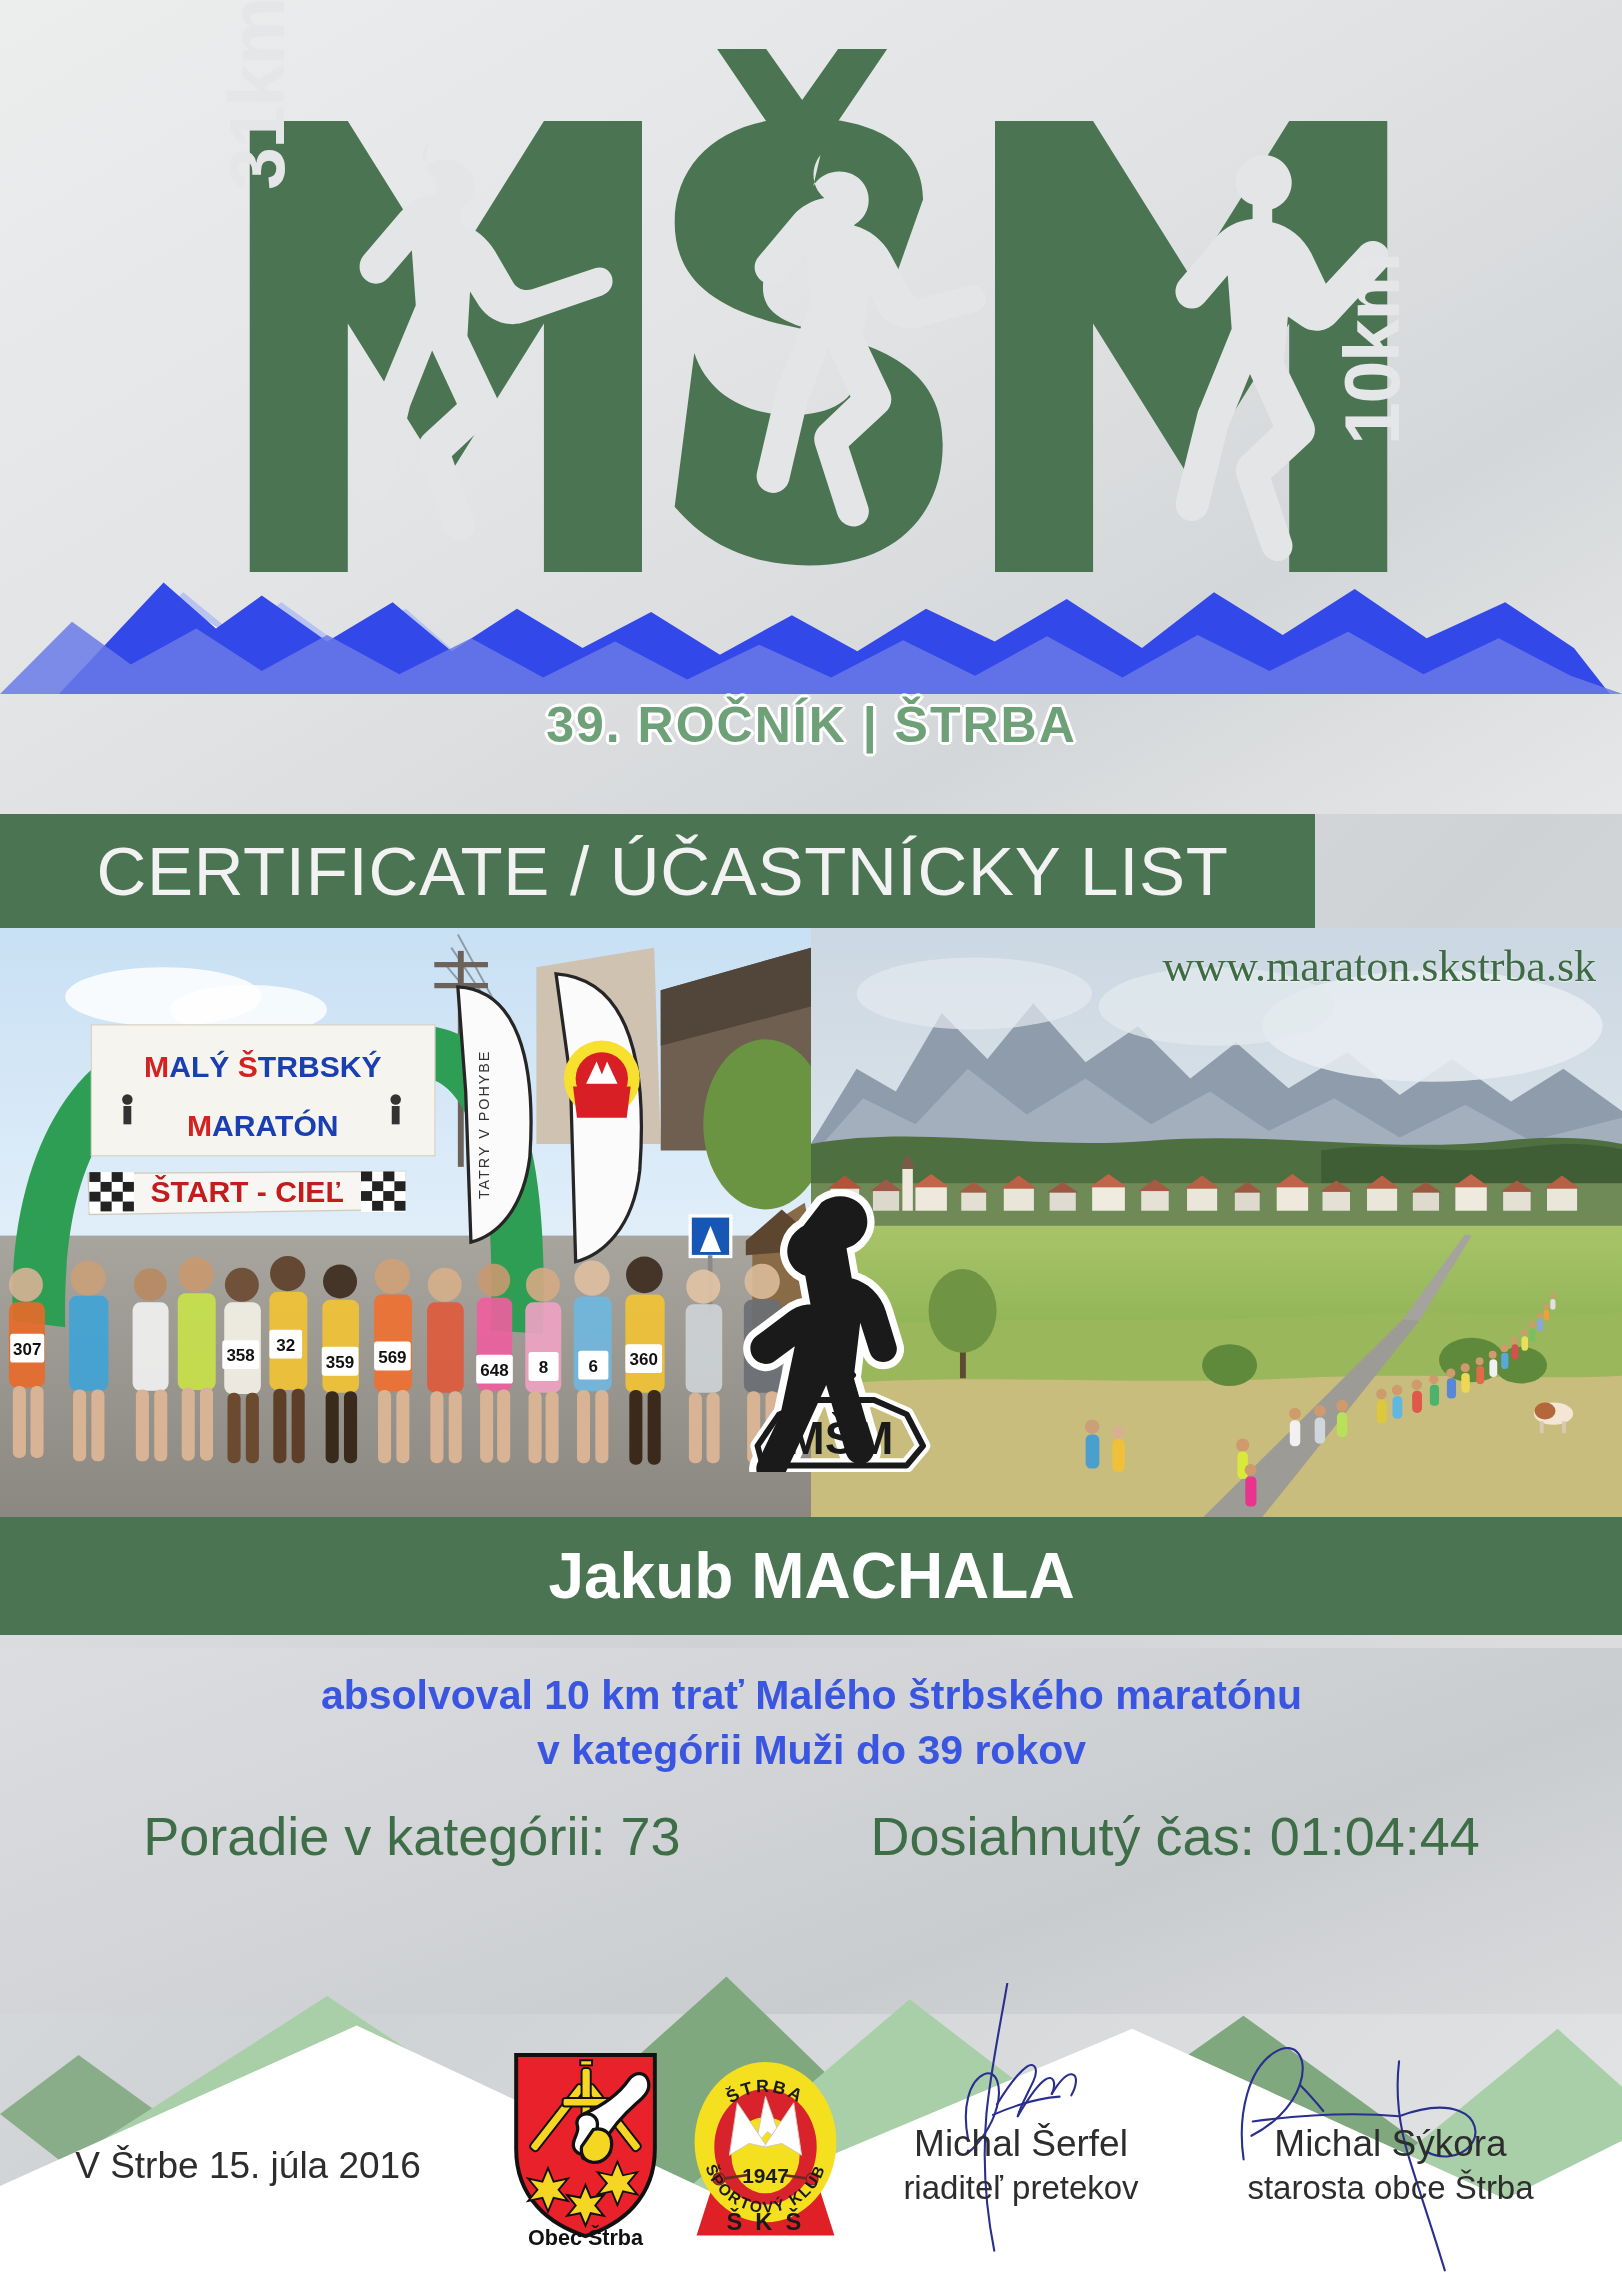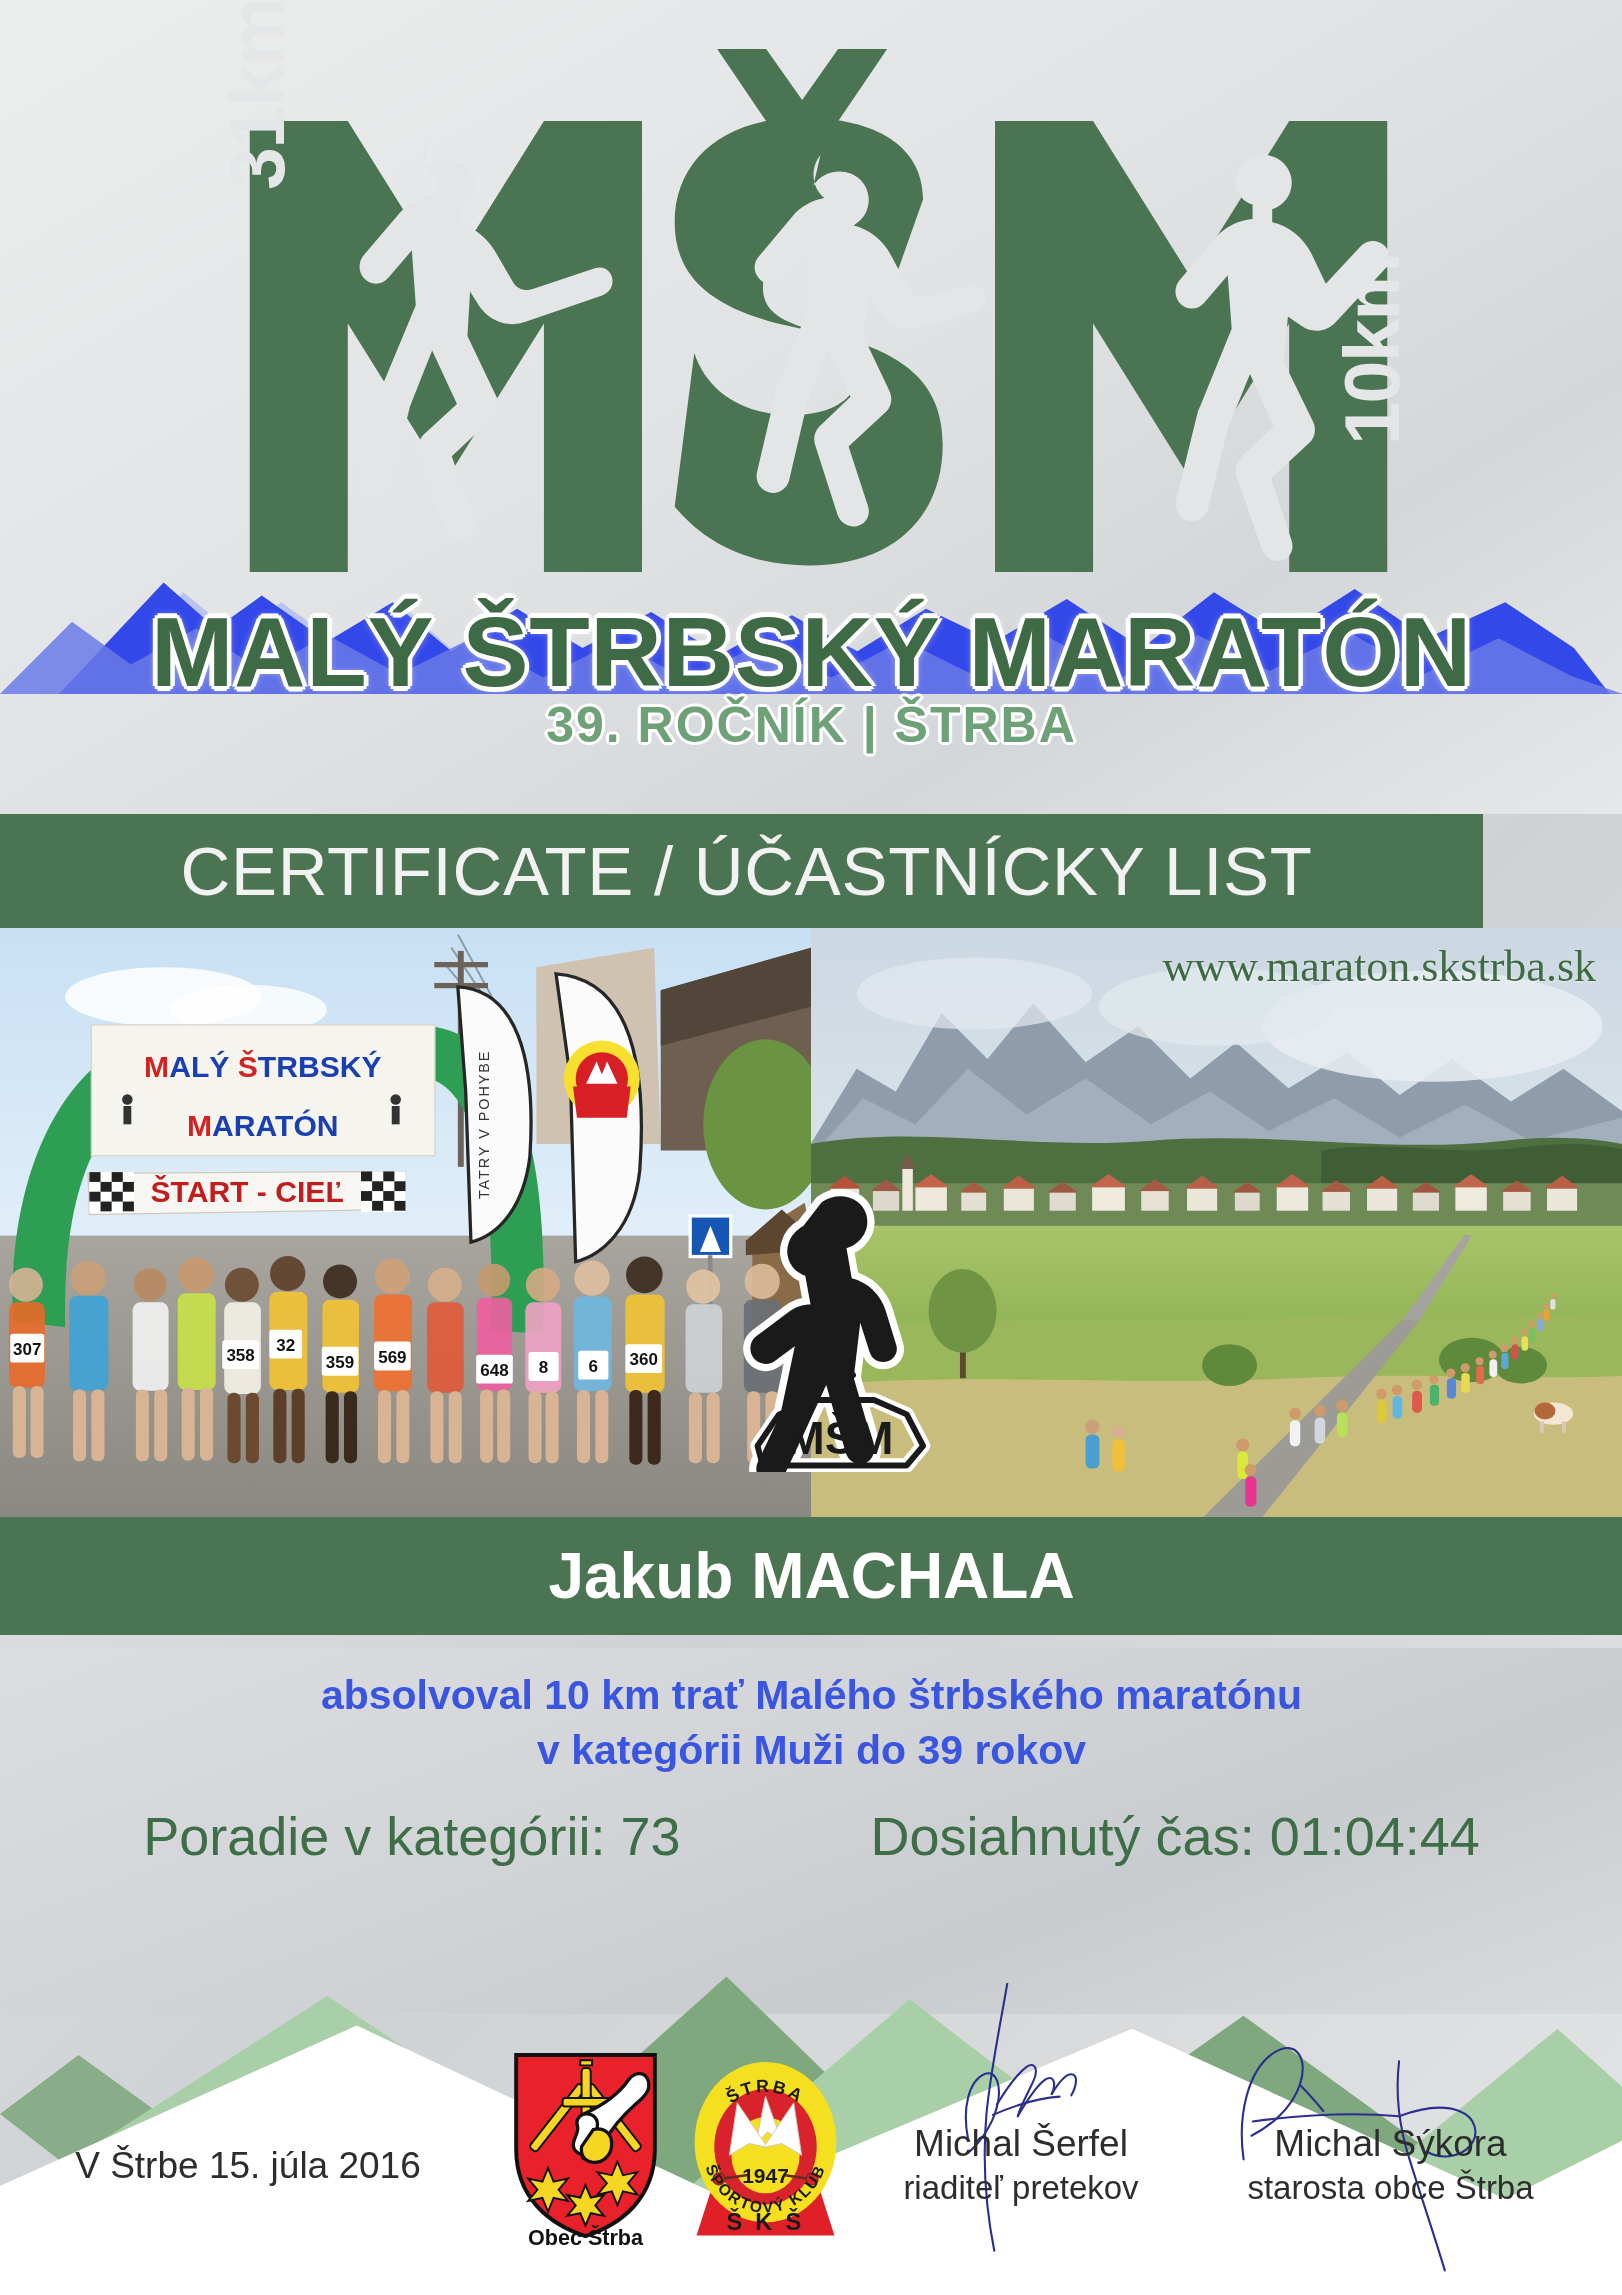--- a/index.html
+++ b/index.html
@@ -62,21 +62,21 @@
     text-align:center;
     font-size:50px; font-weight:900; color:#6fa178;
     letter-spacing:2px;
     text-shadow: 2px 2px 0 #fff, -2px -2px 0 #fff, 2px -2px 0 #fff, -2px 2px 0 #fff,
                  3.3px 0 0 #fff, -3.3px 0 0 #fff, 0 3.3px 0 #fff, 0 -3.3px 0 #fff;
     line-height:1;
   }
 
   
   .cert-band {
-    position:absolute; left:0; top:814px; width:1483px; height:114px;
+    position:absolute; left:0; top:814px; width:1315px; height:114px;
     background:#4b7552;
     display:flex; align-items:center; justify-content:center;padding-left:10px;
   }
   .cert-band-text {
     color:#f2f2f2; font-size:69px; font-weight:400;
     font-family:"Liberation Sans", sans-serif;
     letter-spacing:0.7px; line-height:1;
   }
 
   
@@ -230,21 +230,20 @@
                                    L1630 105 L1745 180 L1855 95 L1960 160 L2070 90 L2180 165 L2300 110
                                    L2405 180 L2460 250 Z"></path>
 
           <path fill="#6a7ae8" opacity="0.85" d="M0 250 L110 140 L200 205 L300 150 L400 215 L500 160 L610 220
                                    L720 165 L830 225 L940 170 L1050 228 L1160 175 L1270 225 L1380 168
                                    L1490 222 L1600 162 L1715 225 L1830 160 L1940 215 L2060 155 L2175 220
                                    L2290 165 L2400 222 L2480 250 Z"></path>
         </svg>
       </div>
 
-      <div class="title-main">MALÝ ŠTRBSKÝ MARATÓN</div>
       <div class="title-sub">39. ROČNÍK | ŠTRBA</div>
     </div>
   </div>
 
   <div class="cert-band">
     <div class="cert-band-text">CERTIFICATE / ÚČASTNÍCKY LIST</div>
   </div>
 
   <div class="photos">
 

